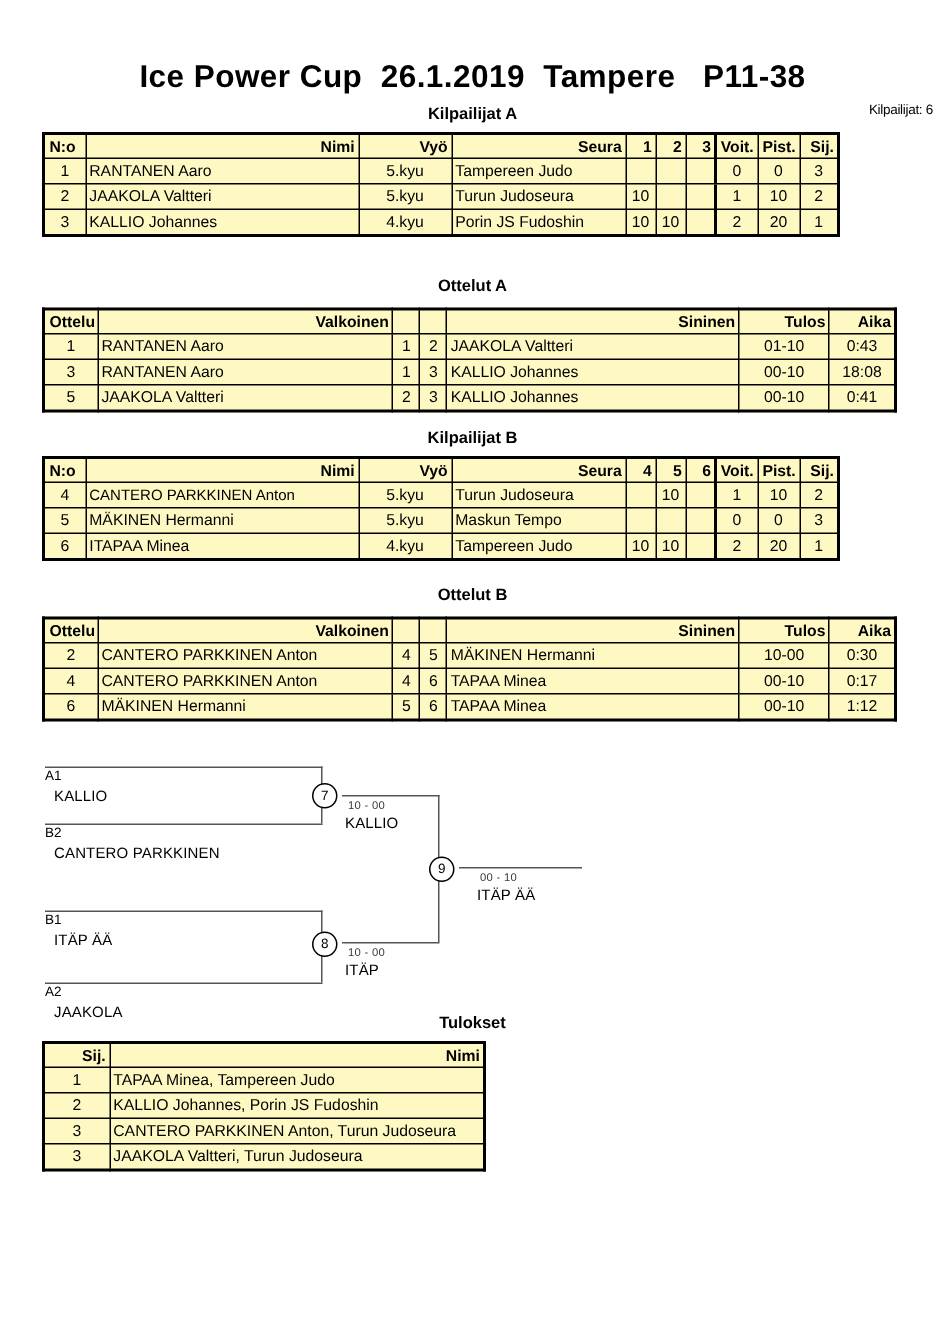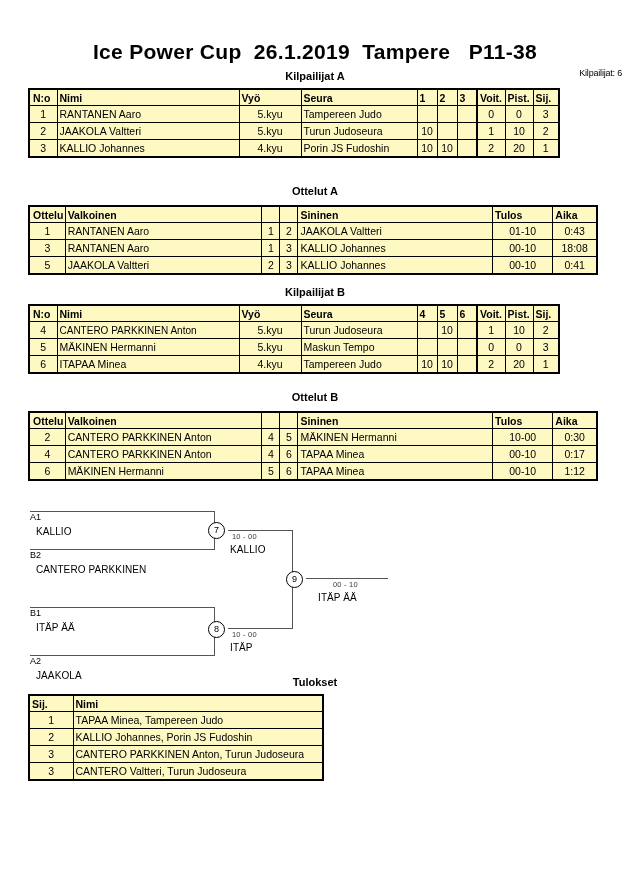--- a/index.html
+++ b/index.html
@@ -58,21 +58,21 @@
     font-size: 10.5px;
     height: 16px;
     padding: 0 2px;
     font-weight: normal;
     overflow: hidden;
     white-space: nowrap;
   }
   table.grid th {
     font-weight: bold;
     font-size: 10.5px;
-    text-align: left;
+    text-align: right;
     height: 15px;
   }
   .c  { text-align: center; }
   .l  { text-align: left; padding-left: 4px; }
 
   
   .sep-left { border-left: 2px solid #000 !important; }
 
   
   .pool { left: 28px; width: 490px; }
@@ -405,21 +405,21 @@
   <div class="bk-line-v" style="left:214px; top:117px; height:48px"></div>
 
   <div class="bk-num" style="left:208px; top:131px">8</div>
   <div class="bk-name" style="left:230px; top:124px">ITÄP</div>
   <div class="bk-score" style="left:232px; top:140px">10 - 00</div>
   <div class="bk-line-h" style="left:228px; top:138px; width:65px"></div>
 
   <div class="bk-line-v" style="left:292px; top:40px; height:98px"></div>
   <div class="bk-num" style="left:286px; top:81px">9</div>
   <div class="bk-name" style="left:318px; top:74px">ITÄP ÄÄ</div>
-  <div class="bk-score" style="left:333px; top:90px">00 - 10</div>
+  <div class="bk-score" style="left:320px; top:90px">00 - 10</div>
   <div class="bk-line-h" style="left:306px; top:88px; width:82px"></div>
 </div>
 
 <div class="section-title" style="top:676px">Tulokset</div>
 <table class="grid" id="results">
   <colgroup>
       <col style="width:44px">
       <col style="width:250px">
     </colgroup>
   <tbody>
@@ -434,16 +434,16 @@
   <tr>
     <td class="c">2</td>
     <td class="l">KALLIO Johannes, Porin JS Fudoshin</td>
   </tr>
   <tr>
     <td class="c">3</td>
     <td class="l">CANTERO PARKKINEN Anton, Turun Judoseura</td>
   </tr>
   <tr>
     <td class="c">3</td>
-    <td class="l">CANTERO Valtteri, Turun Judoseura</td>
+    <td class="l">JAAKOLA Valtteri, Turun Judoseura</td>
   </tr>
 </tbody>
   </table>
 
 </body></html>

